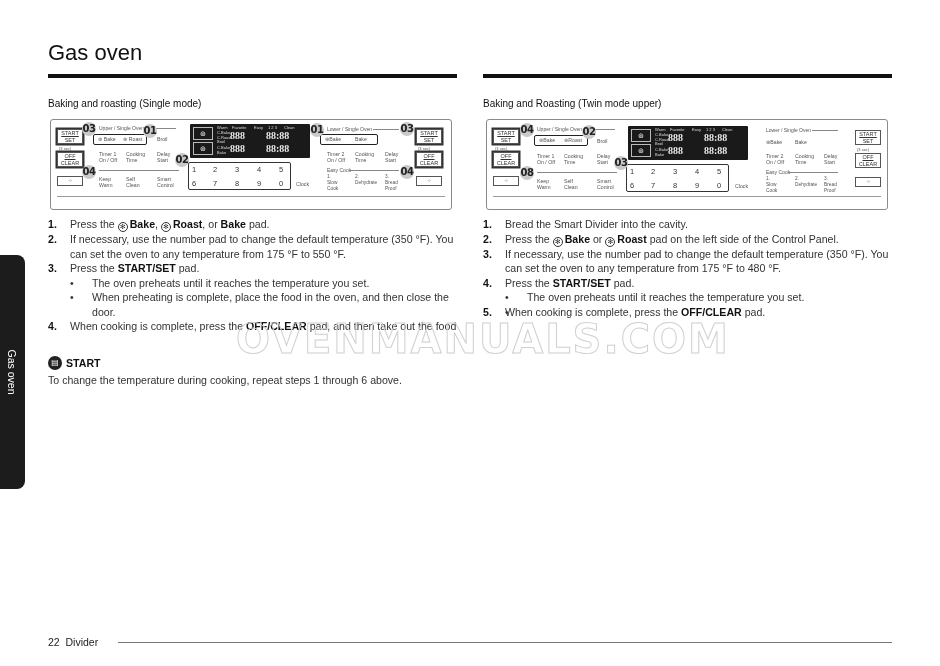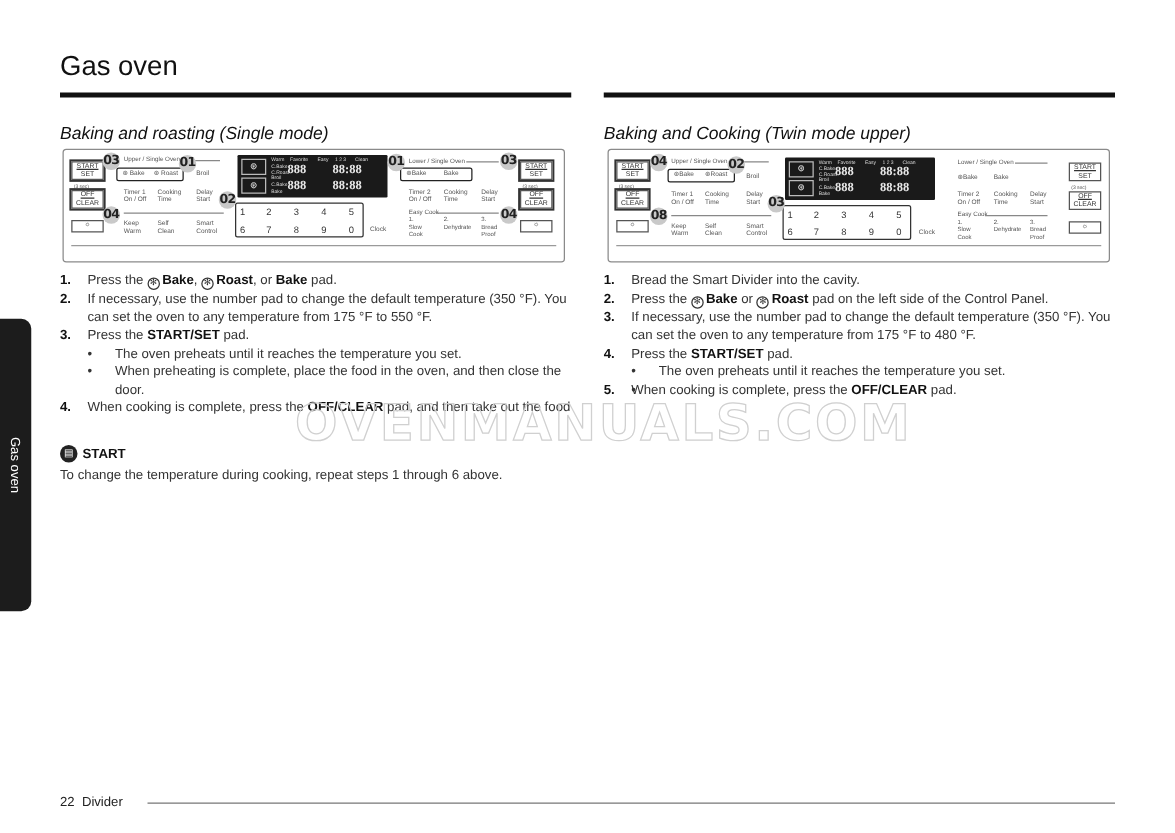--- a/index.html
+++ b/index.html
@@ -4,21 +4,21 @@
 <style>
   * { box-sizing: border-box; margin: 0; padding: 0; }
   html, body { width: 940px; height: 666px; background: #fff; overflow: hidden; }
   body { position: relative; font-family: "Liberation Sans", "DejaVu Sans", sans-serif; color: #222; }
 
   .page-title { position: absolute; left: 48px; top: 40px; font-size: 22px; font-weight: 400; color: #111; letter-spacing: 0px; }
   .rule-thick { position: absolute; top: 74px; height: 4px; background: #111; }
   .rule-left { left: 48px; width: 409px; }
   .rule-right { left: 483px; width: 409px; }
 
-  .section-title { position: absolute; top: 98px; font-size: 14px; color: #111; font-style: italic; }
+  .section-title { position: absolute; top: 98px; font-size: 10px; color: #111; }
 
   .side-tab { position: absolute; left: 0; top: 255px; width: 25px; height: 234px; background: #1c1c1c; border-radius: 0 8px 8px 0; }
   .side-tab span { position: absolute; left: 12px; top: 117px; transform: translate(-50%,-50%) rotate(90deg); color: #fff; font-size: 10.5px; white-space: nowrap; }
 
   
   .panel { position: absolute; top: 119px; width: 402px; height: 91px; border: 1px solid #8a8a8a; border-radius: 3px; background: #fff; }
   .panel .bottom-line { position: absolute; left: 6px; right: 6px; bottom: 12px; height: 1px; background: #9a9a9a; }
   .pad { position: absolute; border: 1px solid #555; background: #fff; font-size: 5.5px; text-align: center; line-height: 7px; color: #333; }
   .pad.outlined { box-shadow: 0 0 0 1.5px #333; }
   .pad .ul { text-decoration: underline; display:block; }
@@ -59,21 +59,21 @@
 
 <div class="page-title">Gas oven</div>
 <div class="rule-thick rule-left"></div>
 <div class="rule-thick rule-right"></div>
 
 <div class="side-tab">
     <span>Gas oven</span>
   </div>
 
 <div class="section-title" style="left:48px">Baking and roasting (Single mode)</div>
-<div class="section-title" style="left:483px">Baking and Cooking (Twin mode upper)</div>
+<div class="section-title" style="left:483px">Baking and Roasting (Twin mode upper)</div>
 
 <div class="panel" style="left:50px">
   <div class="pad outlined" style="left:6px;top:9px;width:26px;height:15px">
     <span class="ul">START</span>
     <span>SET</span>
   </div>
   <div class="lbl" style="left:8px;top:26px;font-size:4px">(3 sec)</div>
   <div class="pad outlined" style="left:6px;top:32px;width:26px;height:15px">
     <span class="ul">OFF</span>
     <span>CLEAR</span>

